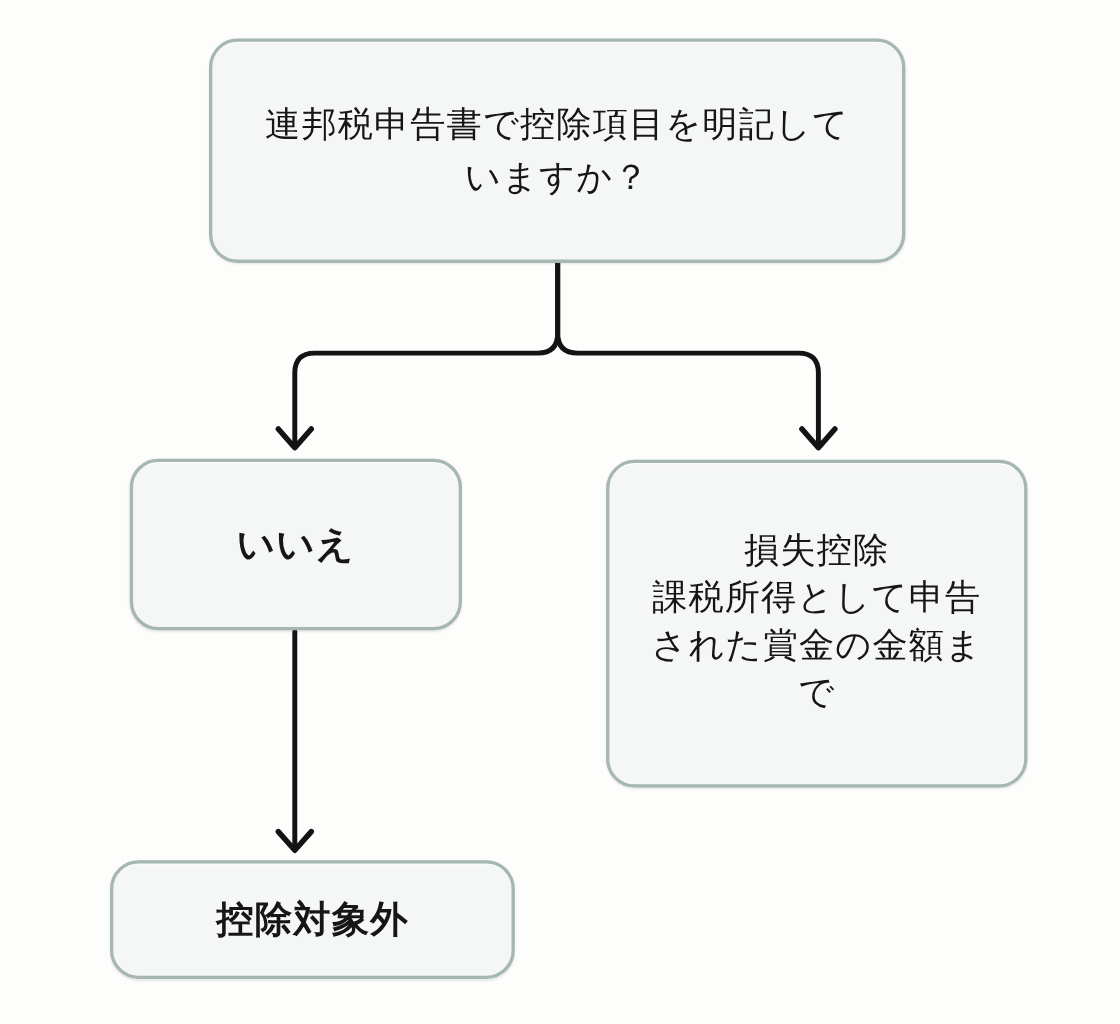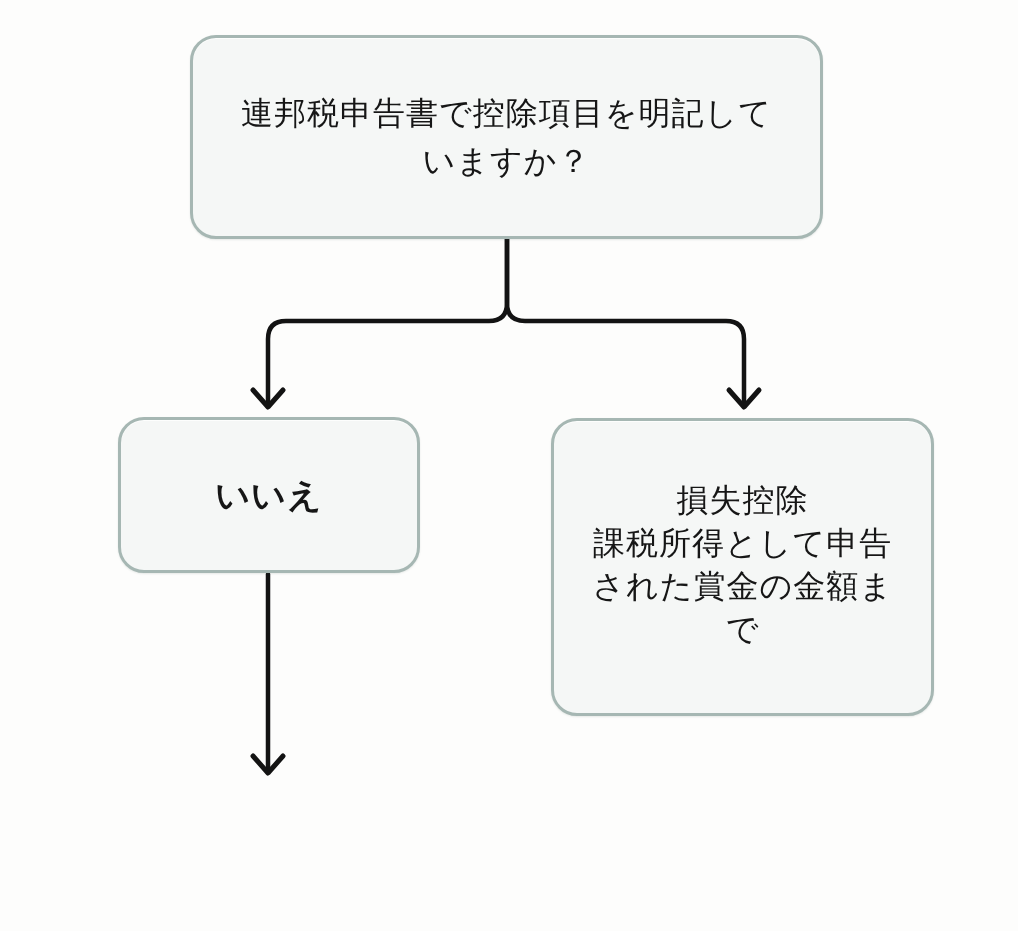--- a/index.html
+++ b/index.html
@@ -128,14 +128,17 @@
     <div class="node-text">いいえ</div>
   </div>
 
   <div class="node node-loss">
     <div class="node-text">損失控除
 課税所得として申告
 された賞金の金額ま
 で</div>
   </div>
 
+  <div class="node node-final emphasized">
+    <div class="node-text">控除対象外</div>
+  </div>
 
 </div>
 
 </body></html>

